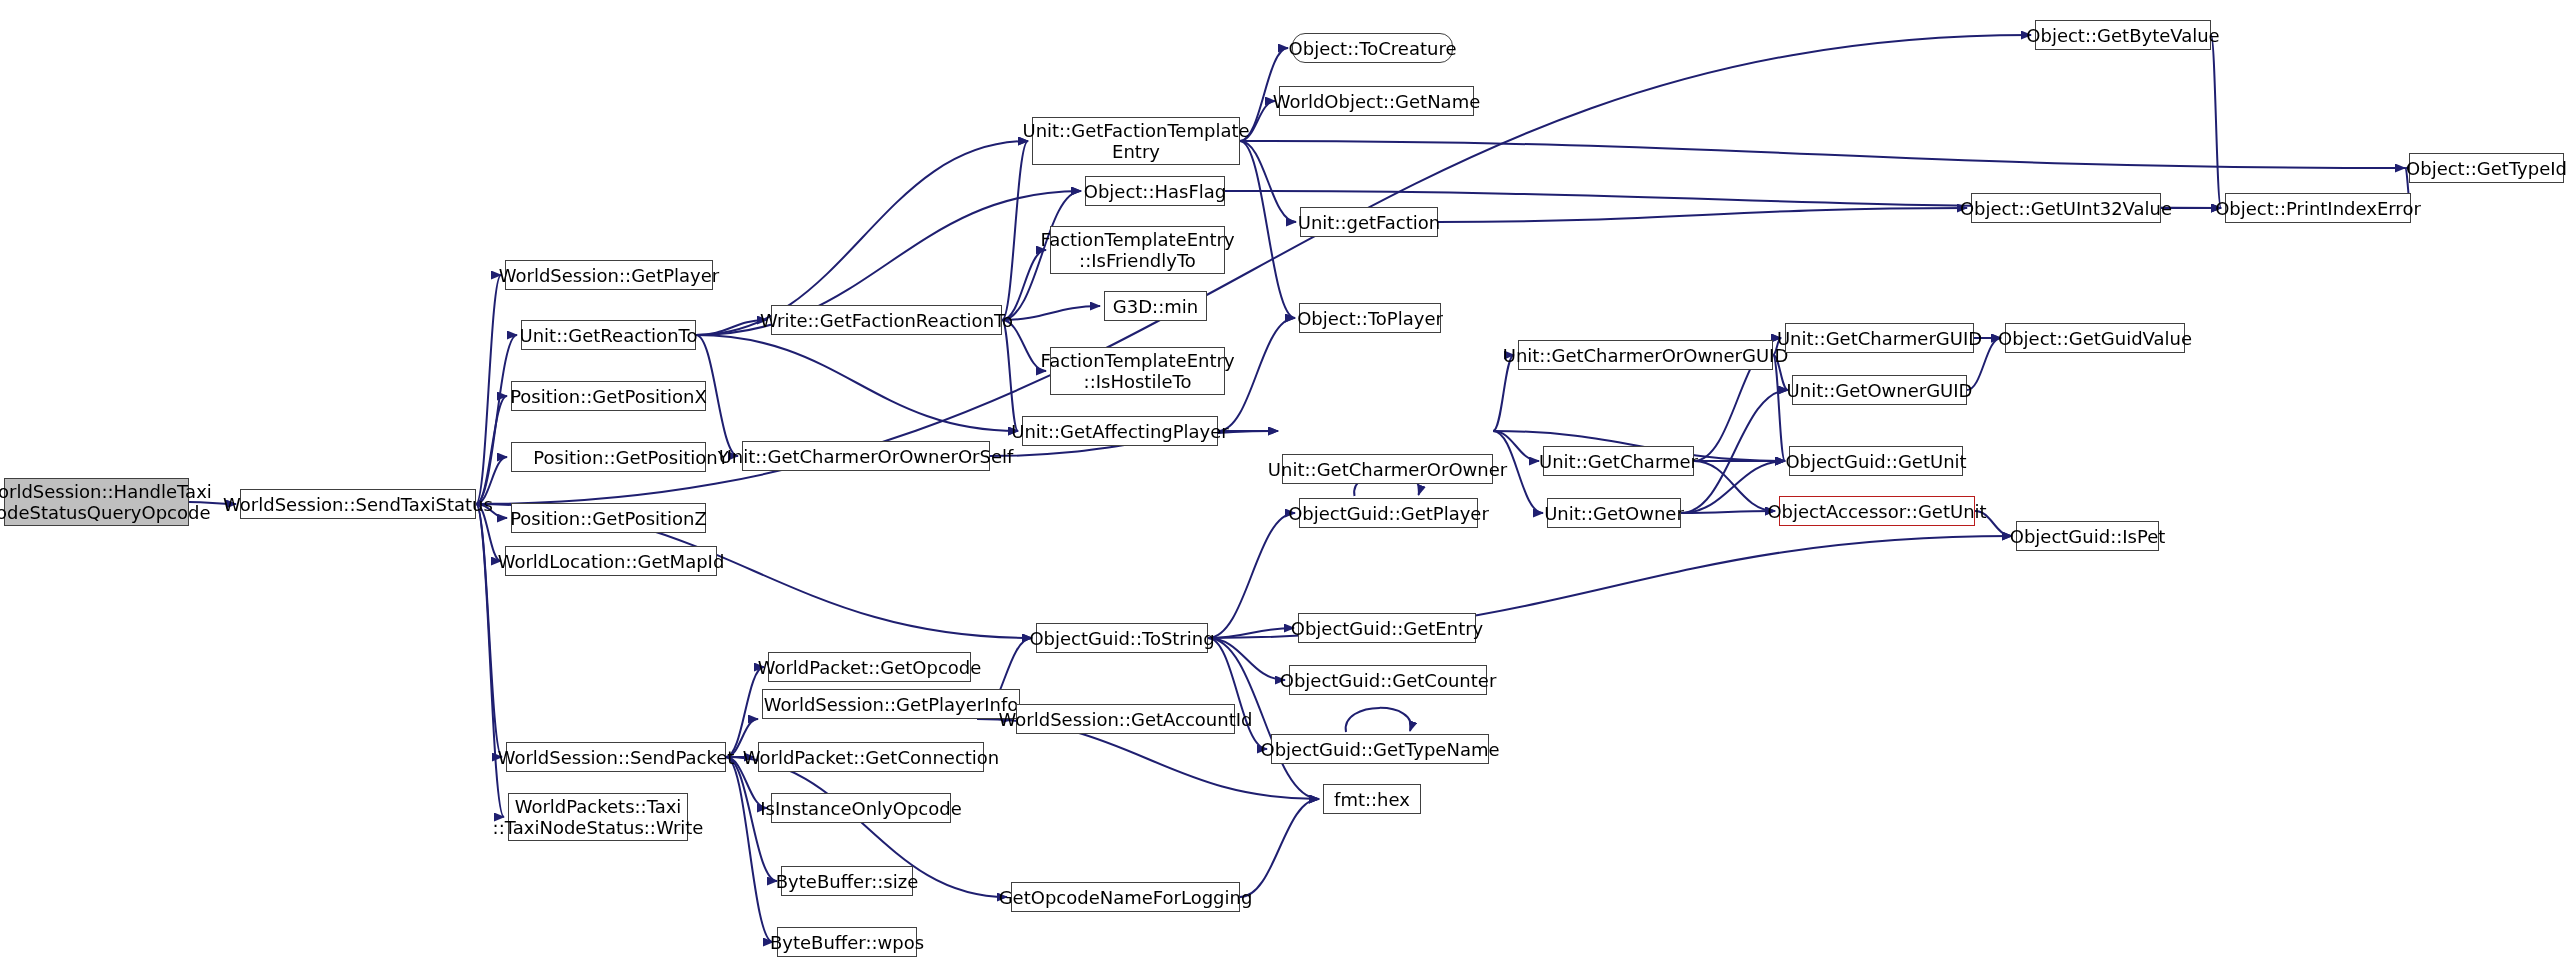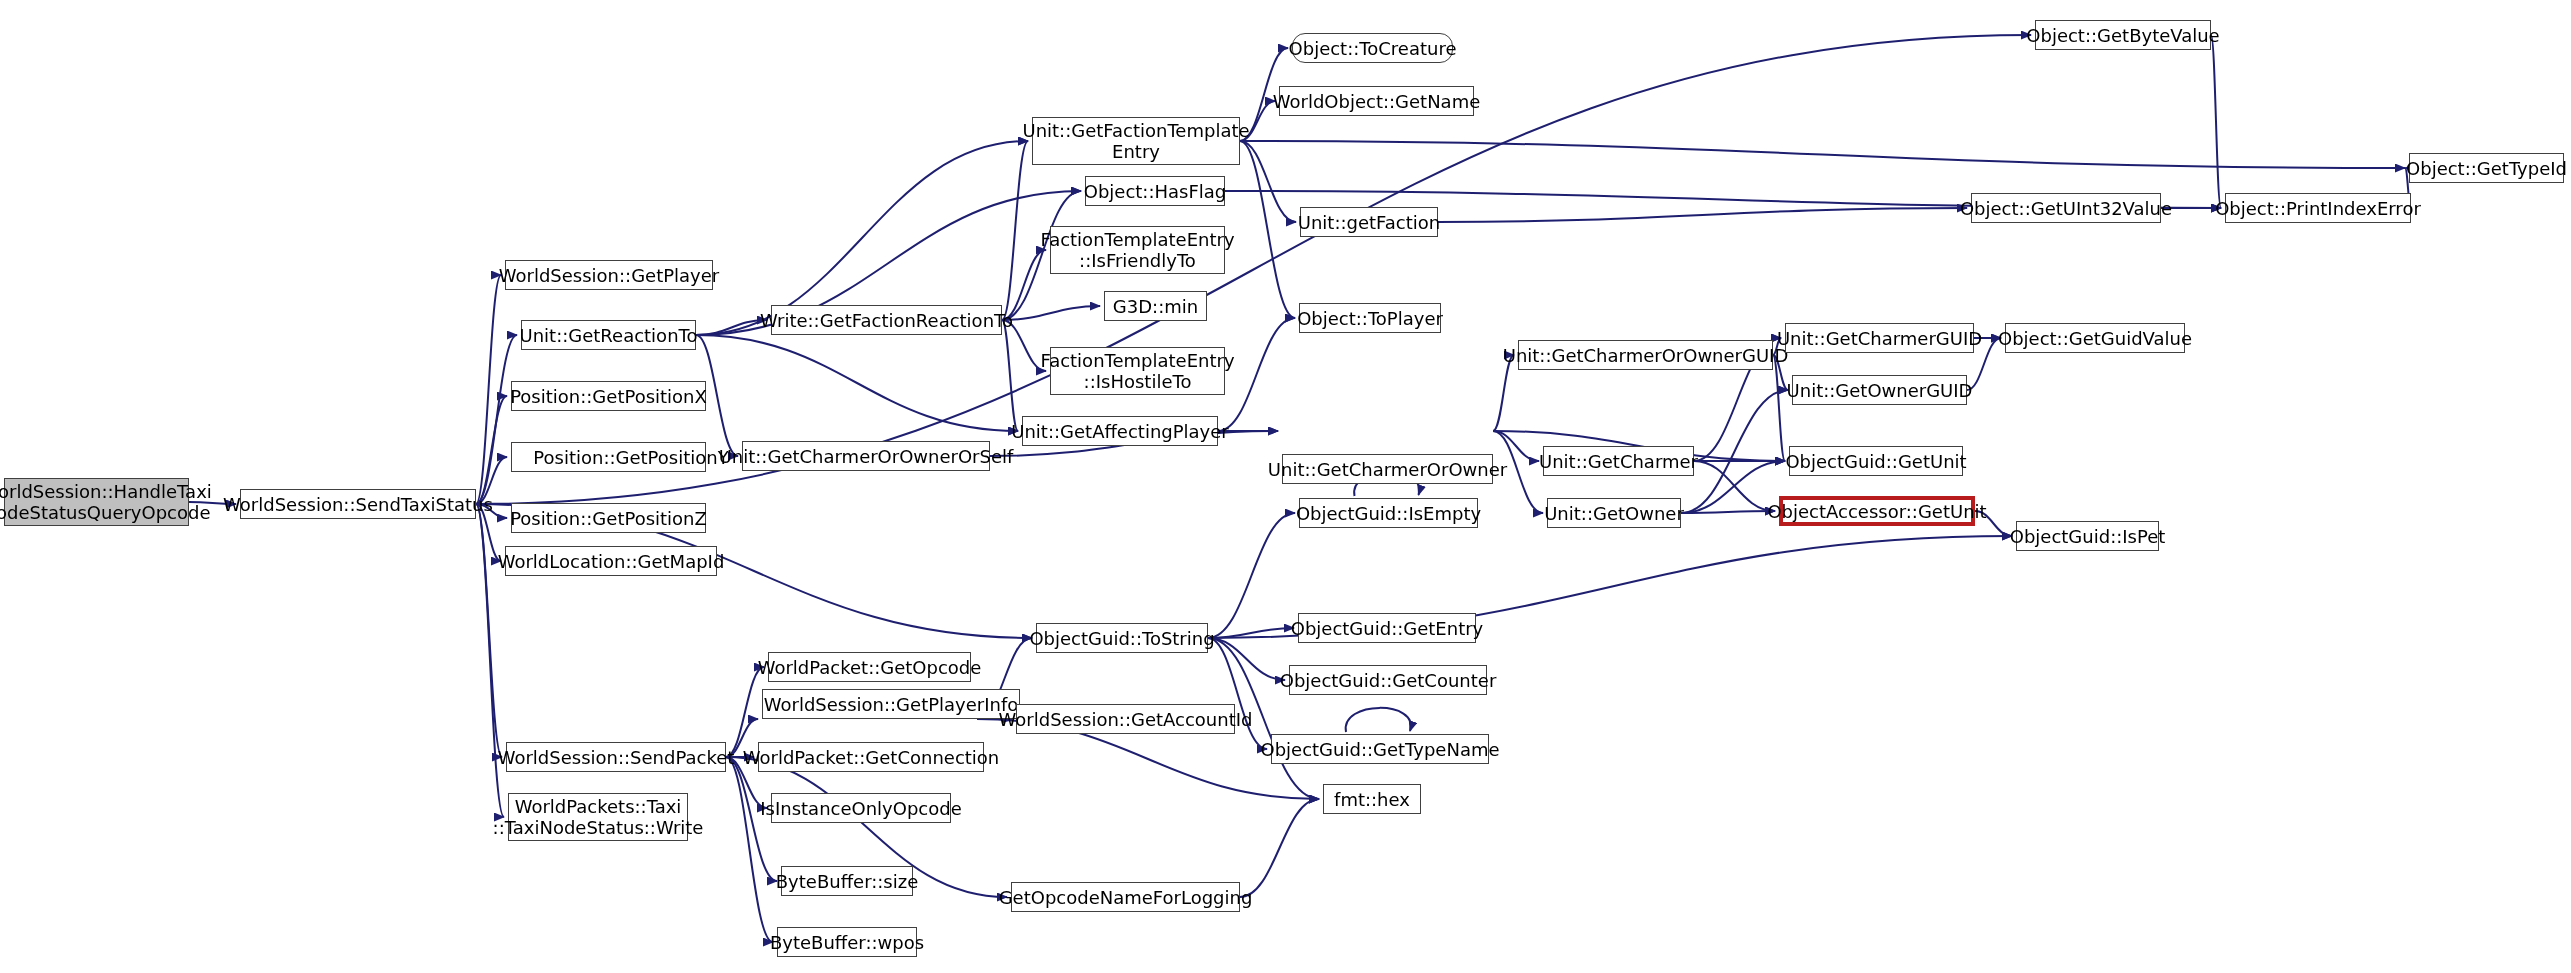--- a/index.html
+++ b/index.html
@@ -37,21 +37,21 @@
     text-align: center;
     white-space: pre-line;
     letter-spacing: 0px;
     z-index: 5;
   }
   .node.root {
     background: #bfbfbf;
     border: 1px solid #404040;
   }
   .node.highlight {
-    border: 4px solid #b91c1c;
+    border: 1px solid #b91c1c;
   }
 </style>
 </head>
 <body>
 
 <div id="graph">
   <svg id="edges" viewBox="0 0 2571 973">
     <defs>
       <marker id="ah" markerWidth="11" markerHeight="9" refX="10" refY="4.5" orient="auto" markerUnits="userSpaceOnUse">
         <path d="M0,0 L11,4.5 L0,9 z" fill="#1f1f70"></path>
@@ -157,21 +157,21 @@
     <div class="node" style="left: 1282px; top: 416px; width: 211px; height: 30px; margin-top: 38px;">Unit::GetCharmerOrOwner</div>
     <div class="node" style="left: 1518px; top: 340px; width: 255px; height: 30px;">Unit::GetCharmerOrOwnerGUID</div>
     <div class="node" style="left: 1785px; top: 323px; width: 189px; height: 30px;">Unit::GetCharmerGUID</div>
     <div class="node" style="left: 1792px; top: 375px; width: 175px; height: 30px;">Unit::GetOwnerGUID</div>
     <div class="node" style="left: 2005px; top: 323px; width: 180px; height: 30px;">Object::GetGuidValue</div>
     <div class="node" style="left: 1543px; top: 446px; width: 151px; height: 30px;">Unit::GetCharmer</div>
     <div class="node" style="left: 1547px; top: 498px; width: 134px; height: 30px;">Unit::GetOwner</div>
     <div class="node" style="left: 1789px; top: 446px; width: 174px; height: 30px;">ObjectGuid::GetUnit</div>
     <div class="node highlight" style="left: 1779px; top: 496px; width: 196px; height: 30px;">ObjectAccessor::GetUnit</div>
     <div class="node" style="left: 2016px; top: 521px; width: 143px; height: 30px;">ObjectGuid::IsPet</div>
-    <div class="node" style="left: 1299px; top: 498px; width: 179px; height: 30px;">ObjectGuid::IsEmpty</div>
+    <div class="node" style="left: 1299px; top: 498px; width: 179px; height: 30px;">ObjectGuid::GetPlayer</div>
     <div class="node" style="left: 1036px; top: 623px; width: 172px; height: 30px;">ObjectGuid::ToString</div>
     <div class="node" style="left: 1298px; top: 613px; width: 178px; height: 30px;">ObjectGuid::GetEntry</div>
     <div class="node" style="left: 1289px; top: 665px; width: 198px; height: 30px;">ObjectGuid::GetCounter</div>
     <div class="node" style="left: 1271px; top: 734px; width: 218px; height: 30px;">ObjectGuid::GetTypeName</div>
     <div class="node" style="left: 1323px; top: 784px; width: 98px; height: 30px;">fmt::hex</div>
     <div class="node" style="left: 768px; top: 652px; width: 203px; height: 30px;">WorldPacket::GetOpcode</div>
     <div class="node" style="left: 762px; top: 689px; width: 258px; height: 30px;">WorldSession::GetPlayerInfo</div>
     <div class="node" style="left: 1016px; top: 704px; width: 219px; height: 30px;">WorldSession::GetAccountId</div>
     <div class="node" style="left: 506px; top: 742px; width: 220px; height: 30px;">WorldSession::SendPacket</div>
     <div class="node" style="left: 758px; top: 742px; width: 226px; height: 30px;">WorldPacket::GetConnection</div>

